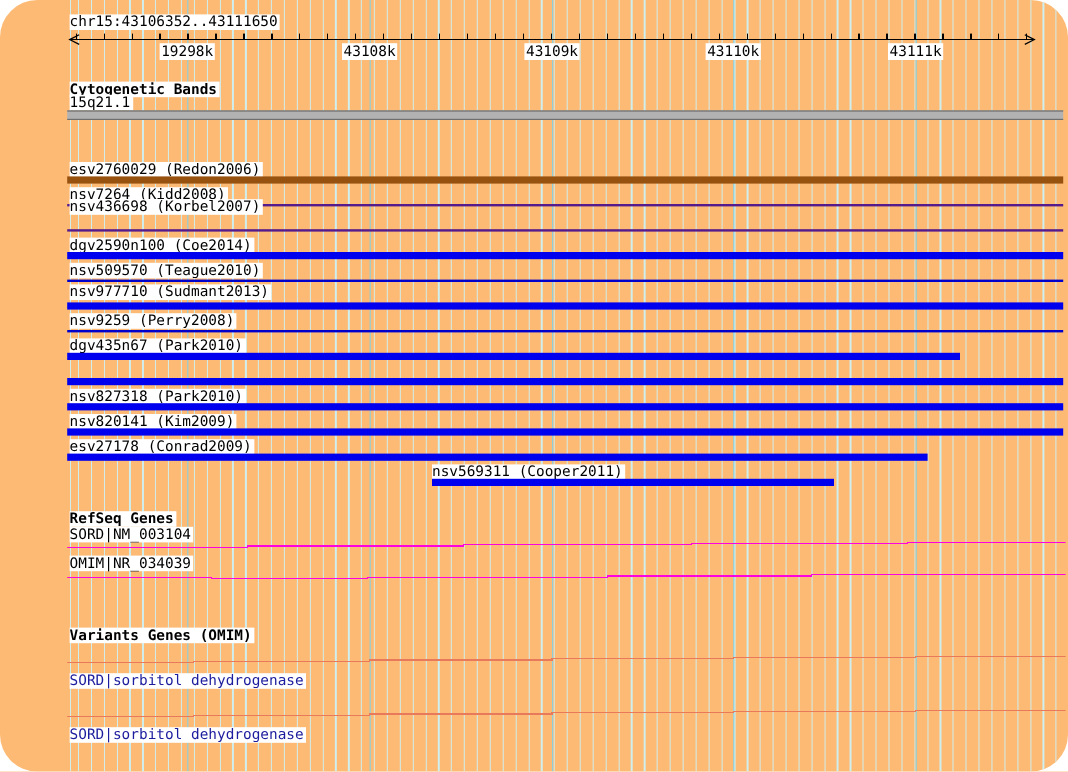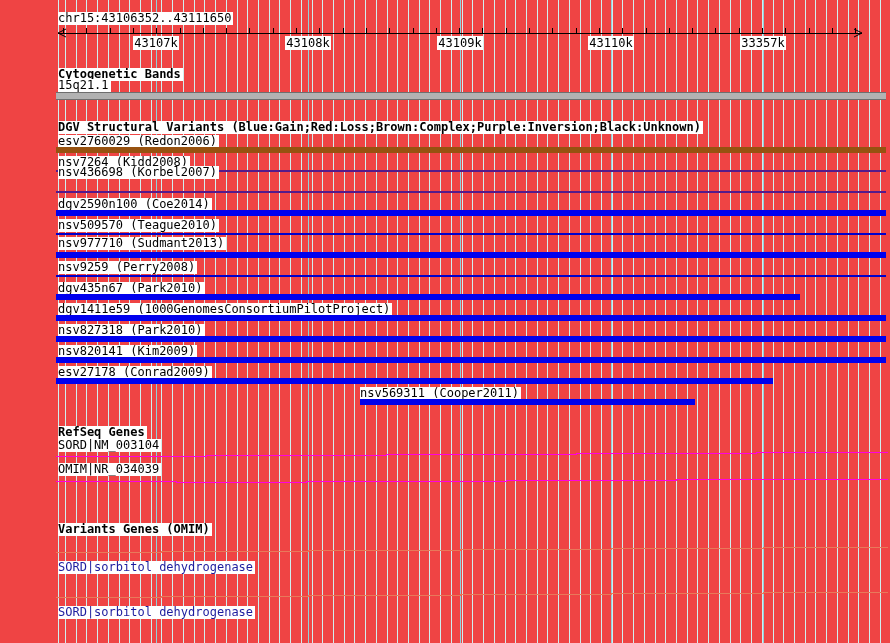--- a/index.html
+++ b/index.html
@@ -1,17 +1,17 @@
 <!DOCTYPE html>
 <html><head>
 <meta charset="utf-8">
 <style>
   html,body{margin:0;padding:0;}
   body{font-family:"DejaVu Sans Mono","Liberation Mono",monospace;font-size:12px;color:#000;background:#fff;}
-  #canvas{position:relative;width:890px;height:643px;background:#ef4444;overflow:hidden;}
+  #canvas{position:relative;width:890px;height:643px;background:#fdba74;overflow:hidden;border-radius:31px;}
   
   #panel{position:absolute;left:56px;top:0;width:832px;height:643px;
          background-image:repeating-linear-gradient(to right,#CFEEEE 0px,#CFEEEE 1px,transparent 1px,transparent 10.72px);
          background-position:9px 0;}
   .gridmajor{position:absolute;top:0;height:643px;width:1px;background:#90CFDA;}
   .lbl{position:absolute;background:#fff;white-space:pre;line-height:13px;padding:0 2px 0 0;left:2px;}
   .hdr{font-weight:bold;}
   .navy{color:#1C1C9E;}
   .bar{position:absolute;left:0;}
   .bar.gain{background:#0000EE;height:6px;}
@@ -39,31 +39,30 @@
     <div class="gridmajor" style="left:707px"></div>
 
     <span class="lbl" style="top:12px">chr15:43106352..43111650</span>
 
     <svg width="832" height="14" style="left:0;top:26px">
       <line x1="2" y1="7" x2="806" y2="7" stroke="#000" stroke-width="1" shape-rendering="crispEdges"></line>
       <polyline points="10,3 2,7 10,11" fill="none" stroke="#000" stroke-width="1"></polyline>
       <polyline points="798,3 806,7 798,11" fill="none" stroke="#000" stroke-width="1"></polyline>
     </svg>
     <div class="ticks"></div>
-    <div class="ticklabel" style="left:65px"><span>43107k</span></div>
+    <div class="ticklabel" style="left:65px"><span>19298k</span></div>
     <div class="ticklabel" style="left:217px"><span>43108k</span></div>
     <div class="ticklabel" style="left:369px"><span>43109k</span></div>
     <div class="ticklabel" style="left:520px"><span>43110k</span></div>
-    <div class="ticklabel" style="left:672px"><span>33357k</span></div>
+    <div class="ticklabel" style="left:672px"><span>43111k</span></div>
 
     <span class="lbl hdr" style="top:68px">Cytogenetic Bands</span>
     <span class="lbl" style="top:79px">15q21.1</span>
     <div class="bandbar"></div>
 
-    <span class="lbl hdr" style="top:121px">DGV Structural Variants (Blue:Gain;Red:Loss;Brown:Complex;Purple:Inversion;Black:Unknown)</span>
 
     <span class="lbl" style="top:135px">esv2760029 (Redon2006)</span>
     <div class="bar complex" style="top:147px;width:830px"></div>
 
     <span class="lbl" style="top:156px">nsv7264 (Kidd2008)</span>
     <div class="bar inversion" style="top:170px;width:830px"></div>
 
     <span class="lbl" style="top:166px">nsv436698 (Korbel2007)</span>
     <div class="bar inversion" style="top:191px;width:830px"></div>
 
@@ -75,21 +74,20 @@
 
     <span class="lbl" style="top:237px">nsv977710 (Sudmant2013)</span>
     <div class="bar gain" style="top:252px;width:830px"></div>
 
     <span class="lbl" style="top:261px">nsv9259 (Perry2008)</span>
     <div class="bar thin-gain" style="top:275px;width:830px"></div>
 
     <span class="lbl" style="top:282px">dgv435n67 (Park2010)</span>
     <div class="bar gain" style="top:294px;width:744px"></div>
 
-    <span class="lbl" style="top:303px">dgv1411e59 (1000GenomesConsortiumPilotProject)</span>
     <div class="bar gain" style="top:315px;width:830px"></div>
 
     <span class="lbl" style="top:324px">nsv827318 (Park2010)</span>
     <div class="bar gain" style="top:336px;width:830px"></div>
 
     <span class="lbl" style="top:345px">nsv820141 (Kim2009)</span>
     <div class="bar gain" style="top:357px;width:830px"></div>
 
     <span class="lbl" style="top:366px">esv27178 (Conrad2009)</span>
     <div class="bar gain" style="top:378px;width:717px"></div>

